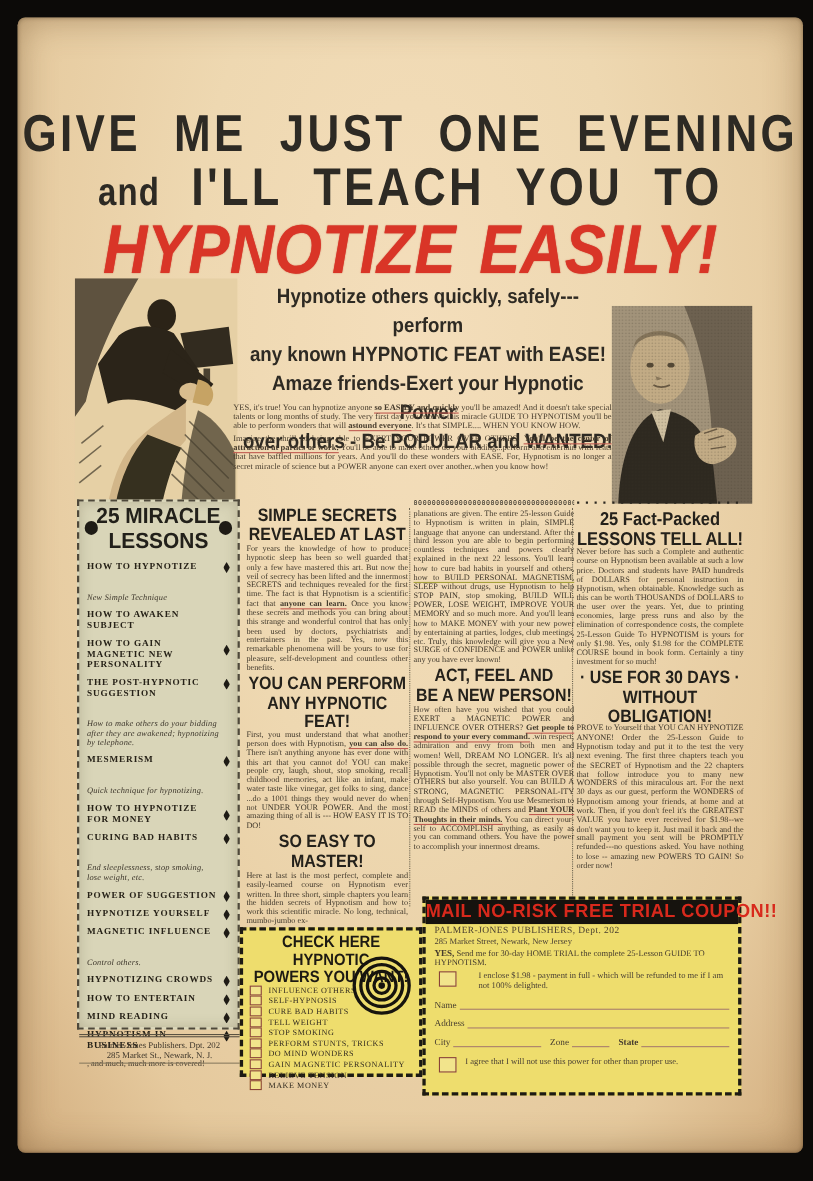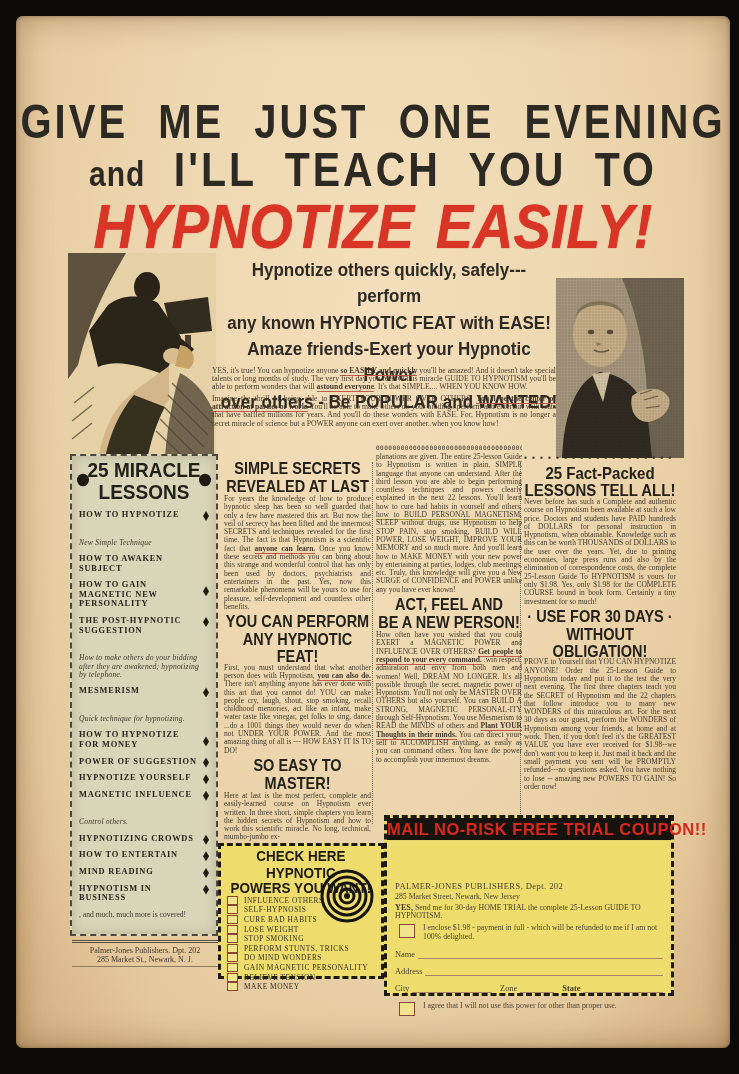--- a/index.html
+++ b/index.html
@@ -42,21 +42,21 @@
   .lesson-desc{font-size:7.6px;line-height:8.4px;color:#3c352a;margin-top:19px;letter-spacing:.2px;font-style:italic;}
   .dia{position:absolute;right:0;top:1px;width:6px;height:10px;background:#1e1b15;
        clip-path:polygon(50% 0,100% 50%,50% 100%,0 50%);}
   .lessons-note{font-size:7.6px;color:#3c352a;margin-top:2px;}
   .pubstrip{left:56px;top:924px;width:146px;border-top:3px double #5a5242;border-bottom:1px solid #8a7c60;
             padding:3px 0 2px 0;font-size:8px;line-height:9px;color:#3e362a;text-align:center;}
 
   
   .tcol{font-size:7.5px;line-height:8.3px;color:#40382b;text-align:justify;}
   .colA{left:208px;top:442px;width:147px;}
-  .colB{left:360px;top:428px;width:146px;}
+  .colB{left:360px;top:438px;width:146px;}
   .colC{left:508px;top:438px;width:152px;}
   .chead{font-family:"Liberation Sans",sans-serif;font-weight:bold;color:#24211b;text-align:center;
          font-size:14.5px;line-height:15.5px;transform:scaleY(1.12);transform-origin:top;margin:3px 0;}
   .chead.serifmix{font-size:15px;}
   .divrow{font-family:"DejaVu Sans Mono",monospace;font-size:6px;letter-spacing:.5px;color:#2c2820;
           overflow:hidden;white-space:nowrap;line-height:7px;margin-bottom:2px;}
   .vdiv{border-left:1px dotted #6d6450;width:0;}
   .divAB{left:356px;top:446px;height:362px;}
   .divBC{left:504px;top:446px;height:362px;}
 
@@ -69,26 +69,26 @@
   .chk-box{width:9px;height:7px;border:1px solid #8a4338;background:#f2e48c;margin-right:6px;flex:0 0 auto;}
   .chk-label{font-size:7.4px;letter-spacing:.5px;color:#332c20;white-space:nowrap;}
   .bullseye{position:absolute;right:6px;top:22px;width:56px;height:56px;}
 
   
   .coupon{left:368px;top:799px;width:290px;height:181px;background:#eedd6d;
           border:3px dashed #1d1a13;box-sizing:border-box;}
   .banner{background:#16130e;color:#d8291c;font-family:"Liberation Sans",sans-serif;font-weight:bold;
           font-size:16.5px;line-height:21px;text-align:center;white-space:nowrap;transform:scaleY(1.05);
           transform-origin:top;letter-spacing:.5px;}
-  .coupon-inner{padding:2px 8px 0 8px;color:#4a4034;margin-top:41px;}
+  .coupon-inner{padding:2px 8px 0 8px;color:#4a4034;}
   .pubco{font-size:8.6px;line-height:9.6px;letter-spacing:.4px;color:#473d2f;}
   .pubco2{font-size:7.8px;line-height:9px;color:#4a4034;}
   .yespara{font-size:7.8px;line-height:8.8px;margin-top:3px;color:#453b2d;}
   .yespara b{font-size:8.2px;}
-  .enclose-row{display:flex;margin-top:3px;}
+  .enclose-row{display:flex;margin-top:3px;gap:12px;}
   .f-box{width:14px;height:12px;border:1px solid #8a4338;background:#f2e48c;margin:0 8px 0 4px;flex:0 0 auto;}
   .enclose-text{font-size:7.8px;line-height:8.8px;color:#4a4034;}
   .frow{display:flex;align-items:flex-end;margin-top:7px;font-size:8.4px;color:#473d2f;}
   .fline{flex:1;border-bottom:1px solid #a97f6c;height:9px;margin-left:3px;}
   .fline.short{flex:0 0 34px;}
   .agree-row{display:flex;margin-top:9px;}
   .agree-text{font-size:7.8px;line-height:8.8px;color:#4a4034;}
 </style>
 </head>
 <body>
@@ -195,20 +195,25 @@
           <span class="dia"></span>
           <div class="lesson-title">MESMERISM</div>
           <div class="lesson-desc">Quick technique for hypnotizing.</div>
         </div>
     <div class="lesson">
           <span class="dia" style="top:6px;"></span>
           <div class="lesson-title">HOW TO HYPNOTIZE FOR MONEY</div>
         </div>
     <div class="lesson">
           <span class="dia"></span>
+          <div class="lesson-title">CURING BAD HABITS</div>
+          <div class="lesson-desc">End sleeplessness, stop smoking, lose weight, etc.</div>
+        </div>
+    <div class="lesson">
+          <span class="dia"></span>
           <div class="lesson-title">POWER OF SUGGESTION</div>
         </div>
     <div class="lesson">
           <span class="dia"></span>
           <div class="lesson-title">HYPNOTIZE YOURSELF</div>
         </div>
     <div class="lesson">
           <span class="dia"></span>
           <div class="lesson-title">MAGNETIC INFLUENCE</div>
           <div class="lesson-desc">Control others.</div>
@@ -287,21 +292,21 @@
     <div class="chk-row">
           <span class="chk-box"></span>
           <span class="chk-label">SELF-HYPNOSIS</span>
         </div>
     <div class="chk-row">
           <span class="chk-box"></span>
           <span class="chk-label">CURE BAD HABITS</span>
         </div>
     <div class="chk-row">
           <span class="chk-box"></span>
-          <span class="chk-label">LOSE WEIGHT</span>
+          <span class="chk-label">TELL WEIGHT</span>
         </div>
     <div class="chk-row">
           <span class="chk-box"></span>
           <span class="chk-label">STOP SMOKING</span>
         </div>
     <div class="chk-row">
           <span class="chk-box"></span>
           <span class="chk-label">PERFORM STUNTS, TRICKS</span>
         </div>
     <div class="chk-row">

